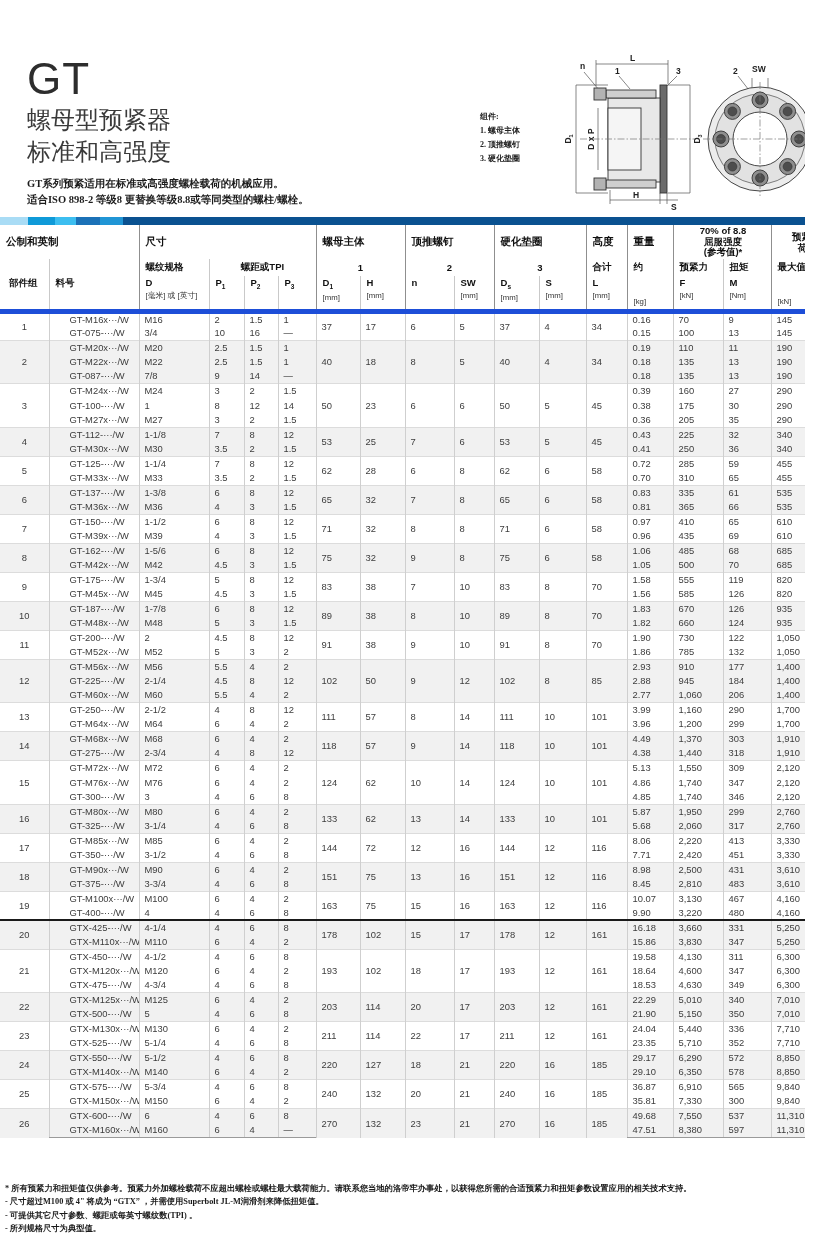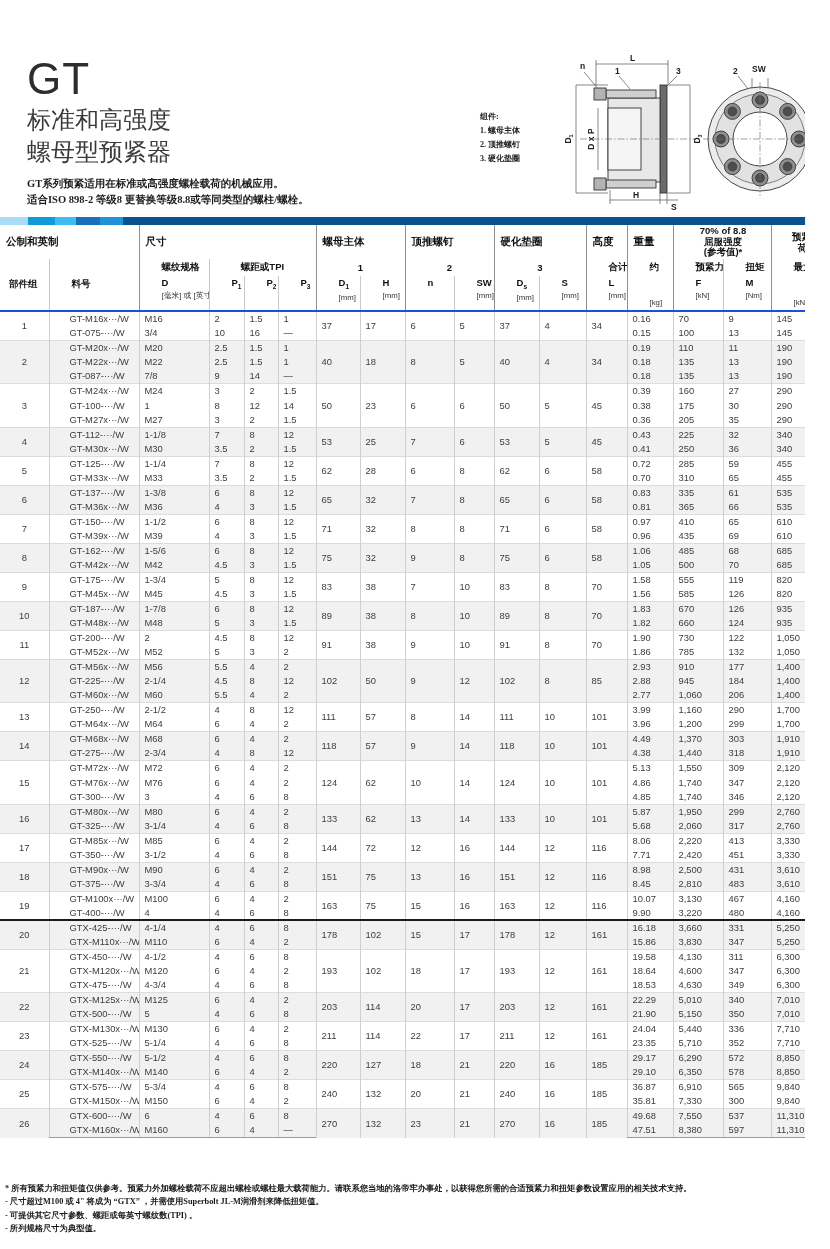--- a/index.html
+++ b/index.html
@@ -25,31 +25,31 @@
   
   .tablewrap { position:absolute; left:0; top:225px; width:830px; }
   table { border-collapse:collapse; table-layout:fixed; width:830px; }
   th, td { overflow:hidden; white-space:nowrap; }
 
   thead th { background:#fff; text-align:left; vertical-align:middle; color:#101010; }
   .gh { font-size:10.5px; font-weight:bold; height:34px; padding-left:6px; }
   .gh.first { }
   .yield { text-align:center; font-size:9.5px; line-height:1.15; padding-left:2px;margin-top:24px; }
   .cap { font-size:9.5px; line-height:1.2;text-align:right; }
-  .sh { font-size:9.5px; font-weight:bold; padding-left:22px; height:17px; }
+  .sh { font-size:9.5px; font-weight:bold; padding-left:6px; height:17px; }
   .sh.first { padding-left:9px; }
   .ac { text-align:center; padding-left:0; }
   .vb { vertical-align:middle; }
   .sym { height:35px; vertical-align:top; padding-top:1px; line-height:1.3; }
   .unitonly { vertical-align:bottom; padding-bottom:3px; }
   sub { font-size:6.5px; }
   .u { font-weight:normal; font-size:7.8px; color:#333; }
   .bM { border-left:1px solid #8f8f8f; }
   .bLl { border-left:1px solid #c9c9c9;margin-left:24px; }
-  thead tr:last-child th, thead th[rowspan] { border-bottom:2px solid #1d4ed8; }
+  thead tr:last-child th, thead th[rowspan] { border-bottom:5px solid #1d4ed8; }
 
   tbody td { font-size:9.4px; color:#3c3c3c; height:14.5px; line-height:1; padding-left:5px; vertical-align:middle; }
   tbody td.bl { border-left:1px solid #cfcfcf; }
   tbody td.pn { padding-left:20px; }
   tbody td.gno { text-align:center; padding-left:0; color:#3c3c3c; }
   tbody tr.shade td { background:#f1f1f1; }
   tbody tr.gstart td { border-top:1px solid #dcdcdc; }
   tbody tr.gtx td { border-top:2.5px solid #1a1a1a; }
   tbody tr:last-child td { border-bottom:1px solid #9a9a9a; }
 
@@ -59,22 +59,22 @@
            font-size:8.3px; color:#1a1a1a; line-height:1.6; }
 </style>
 </head>
 <body>
 
 <div class="page">
 
   <div class="intro">
     <div class="title">GT</div>
     <div class="subtitle">
+      <div>螺母型预紧器</div>
       <div>标准和高强度</div>
-      <div>螺母型预紧器</div>
     </div>
     <div class="desc">
       <div>GT系列预紧适用在标准或高强度螺栓载荷的机械应用。</div>
       <div>适合ISO 898-2 等级8 更替换等级8.8或等同类型的螺柱/螺栓。</div>
     </div>
   </div>
 
   <div class="diagram">
     <svg width="362" height="182" viewBox="0 0 362 182" font-family="Liberation Sans, DejaVu Sans, sans-serif" font-size="8.5" fill="#222">
       <g stroke="#555" stroke-width="0.7" fill="none">

